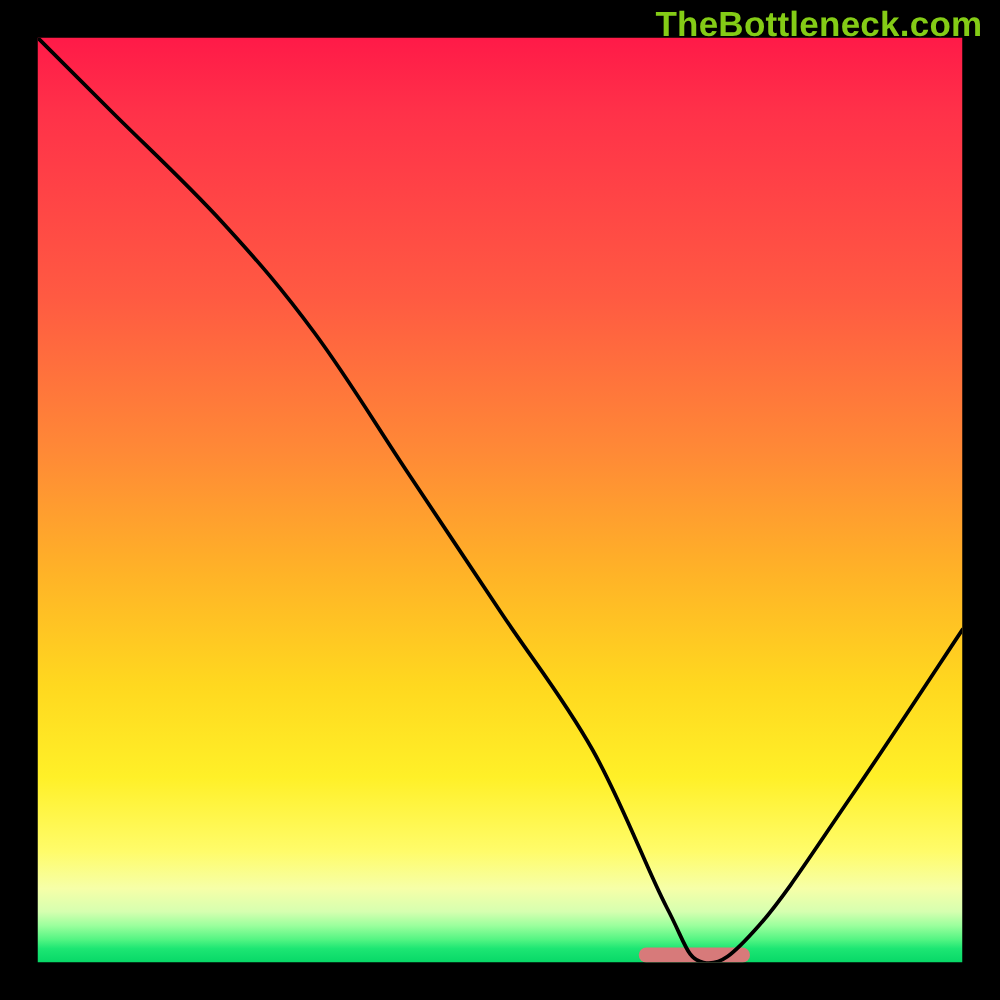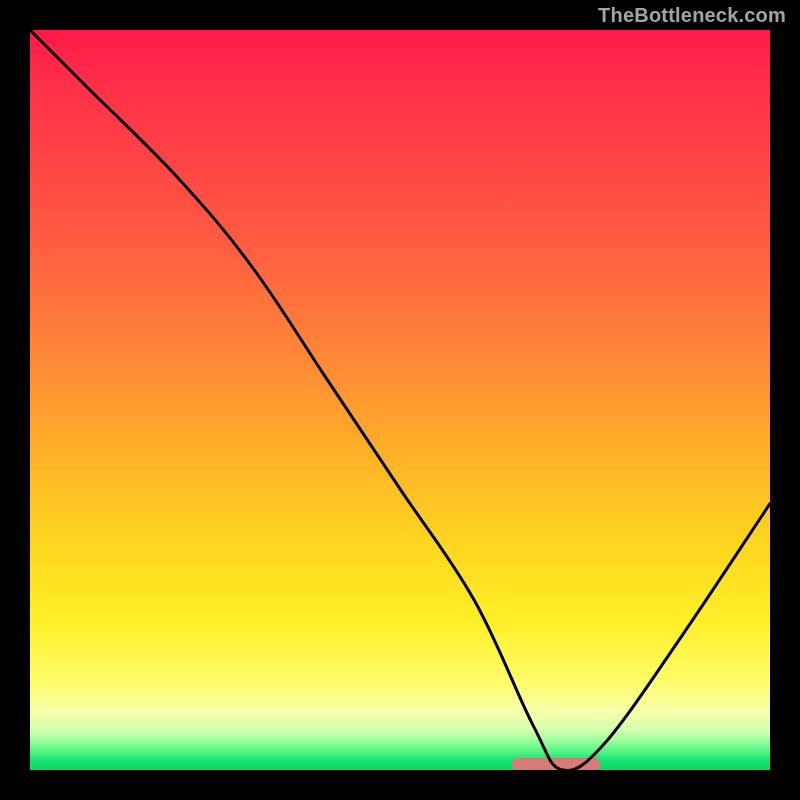--- a/index.html
+++ b/index.html
@@ -14,22 +14,22 @@
   .frame {
     position: relative;
     width: 800px;
     height: 800px;
     background: #000;
   }
   .watermark {
     position: absolute;
     top: 4px;
     right: 14px;
-    color: #a3a3a3;
-    font-size: 20px;
+    color: #84cc16;
+    font-size: 28px;
     font-weight: 600;
     letter-spacing: 0.2px;
     z-index: 10;
   }
   .plot-area {
     position: absolute;
     left: 30px;
     top: 30px;
     width: 740px;
     height: 740px;

